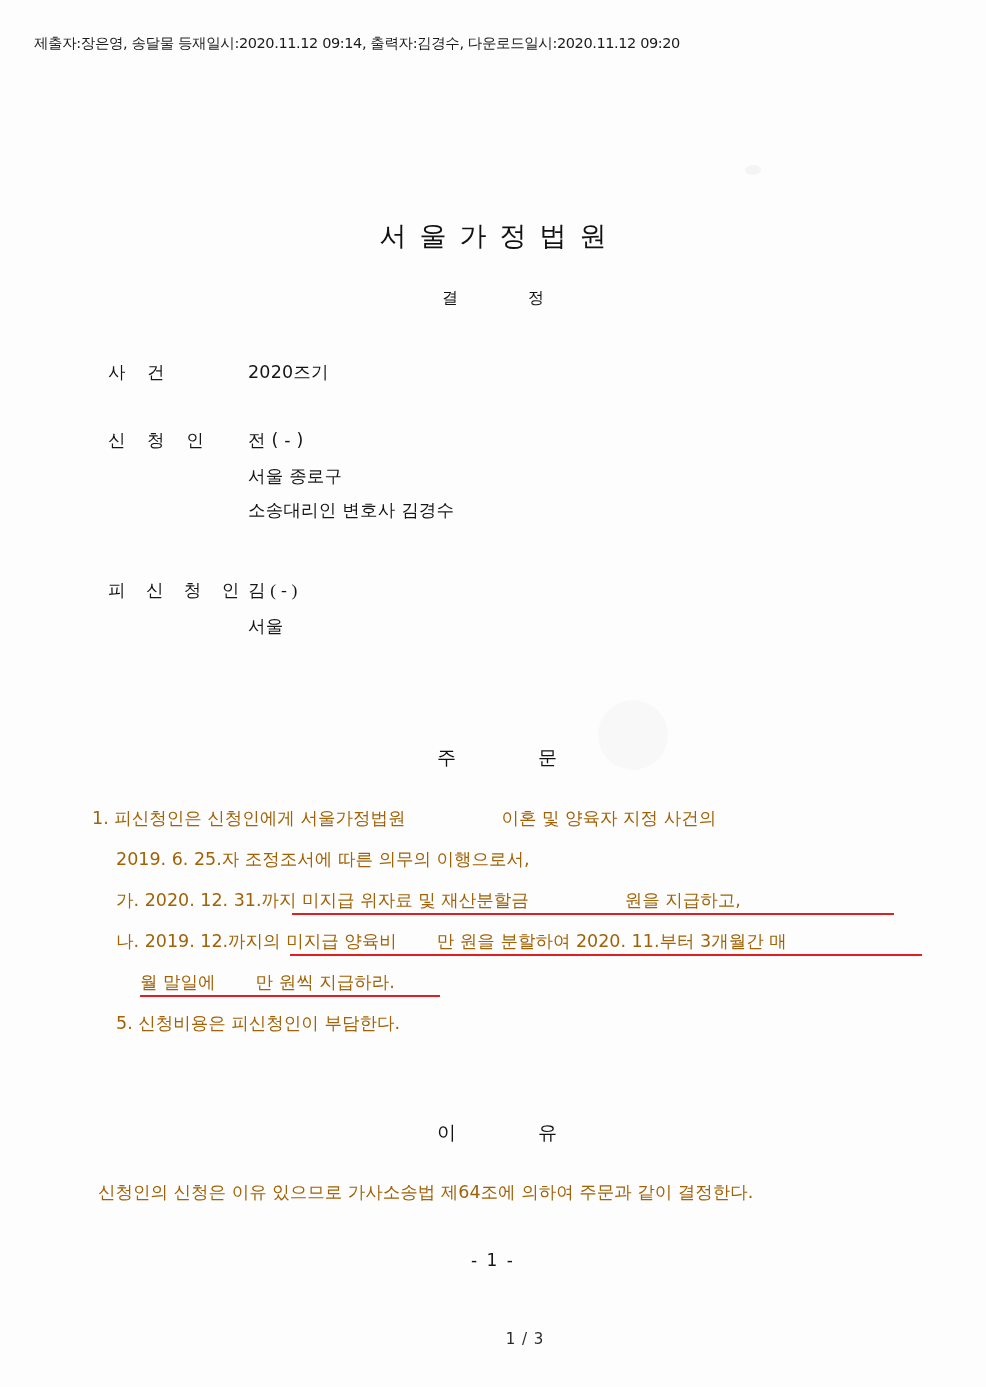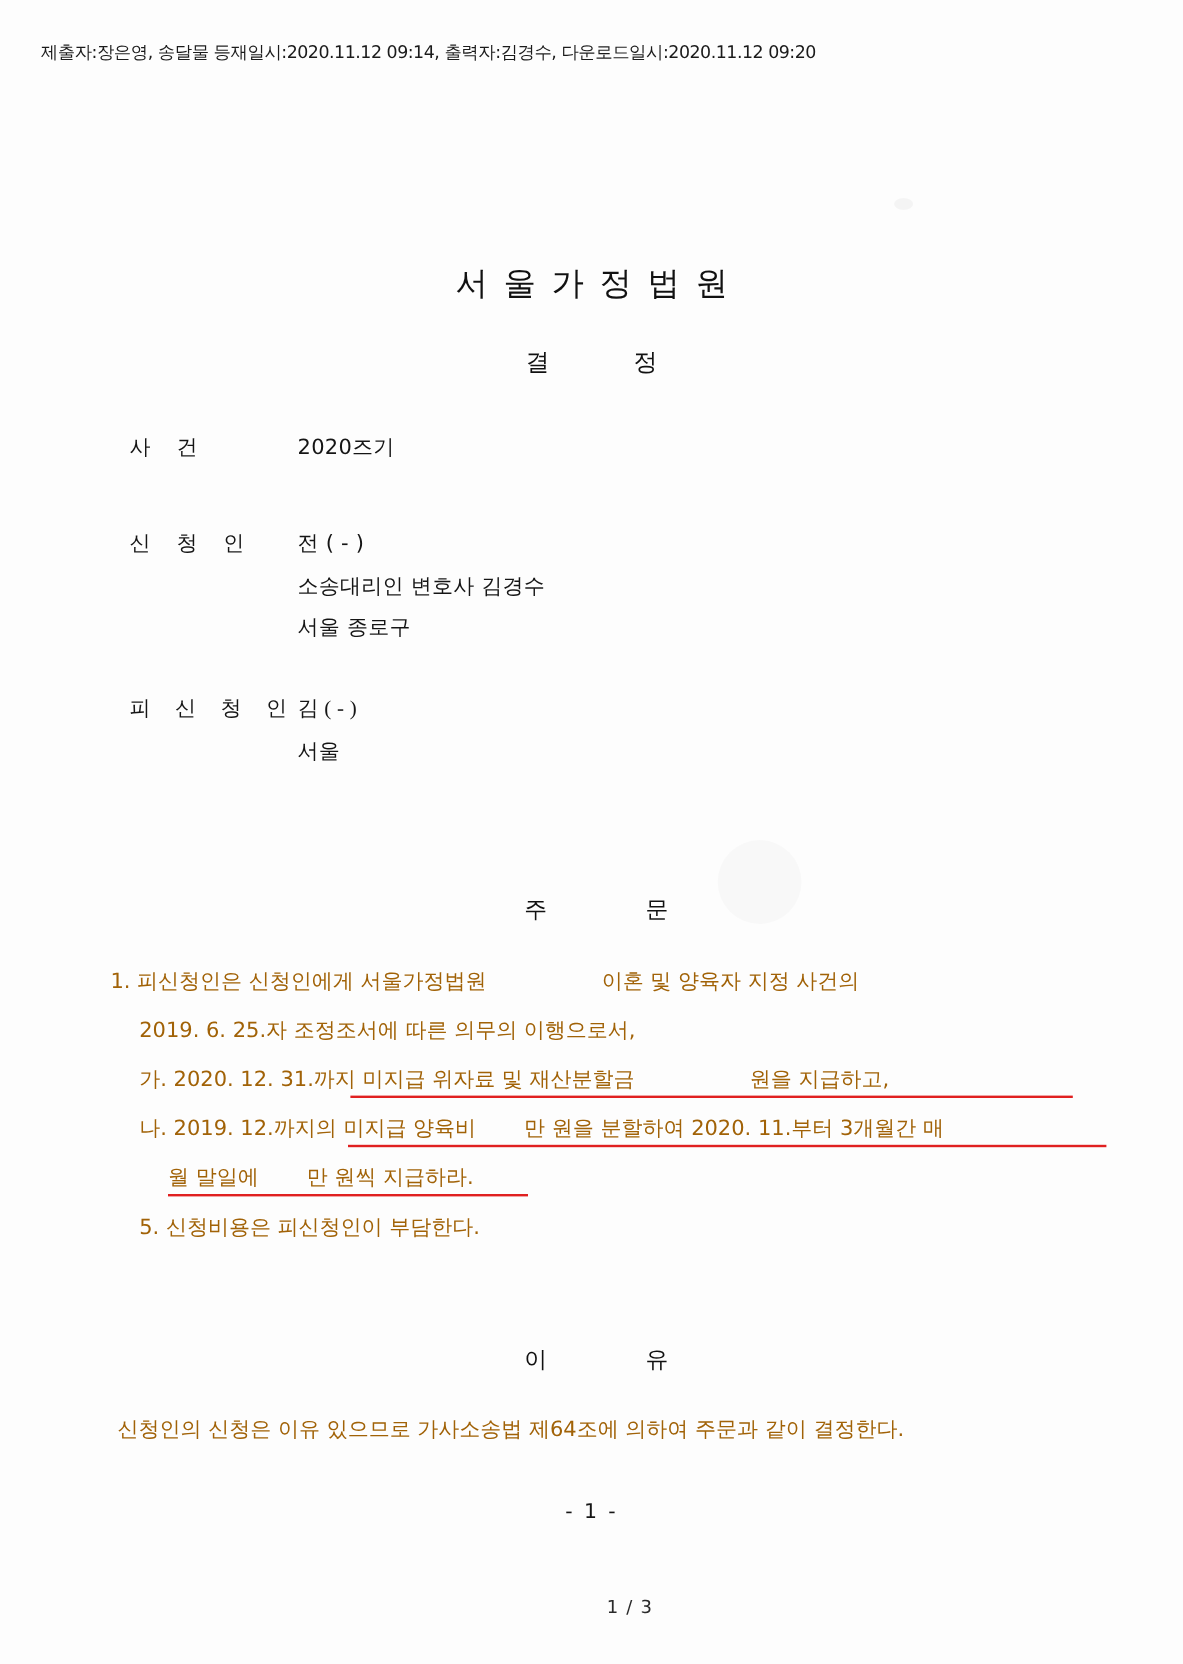--- a/index.html
+++ b/index.html
@@ -45,21 +45,21 @@
     letter-spacing: 13px;
     text-indent: 13px;
     color: #111;
   }
   .doc-kind {
     position: absolute;
     top: 288px;
     left: 0;
     width: 986px;
     text-align: center;
-    font-size: 20px;
+    font-size: 16px;
     letter-spacing: 70px;
     text-indent: 70px;
     color: #111;
   }
 
   
   .party {
     position: absolute;
     left: 108px;
     width: 820px;
@@ -79,21 +79,21 @@
   .party-value {
     letter-spacing: 0.2px;
   }
   .party-sub {
     margin-left: 140px;
     margin-bottom: 10px;
     letter-spacing: 0.2px;
   }
 
   .case-row   { top: 360px; position: absolute; left: 108px; }
-  .appl-row   { top: 440px; position: absolute; left: 108px; }
+  .appl-row   { top: 428px; position: absolute; left: 108px; }
   .resp-row   { top: 578px; position: absolute; left: 108px; font-family: Liberation Serif, serif; }
 
   
   .section-title {
     position: absolute;
     left: 0;
     width: 904px;
     text-align: center;
     font-size: 19px;
     letter-spacing: 38px;
@@ -179,22 +179,22 @@
       <span class="party-label">사 건</span>
       <span class="party-value">2020즈기</span>
     </div>
   </div>
 
   <div class="appl-row party" style="left:108px; width:820px;">
     <div class="party-row">
       <span class="party-label">신 청 인</span>
       <span class="party-value">전    (        -        )</span>
     </div>
+    <div class="party-sub">서울 종로구</div>
     <div class="party-sub">소송대리인 변호사 김경수</div>
-    <div class="party-sub">서울 종로구</div>
   </div>
 
   <div class="resp-row party" style="left:108px; width:820px;">
     <div class="party-row">
       <span class="party-label">피 신 청 인</span>
       <span class="party-value">김    (        -        )</span>
     </div>
     <div class="party-sub">서울</div>
   </div>
 

